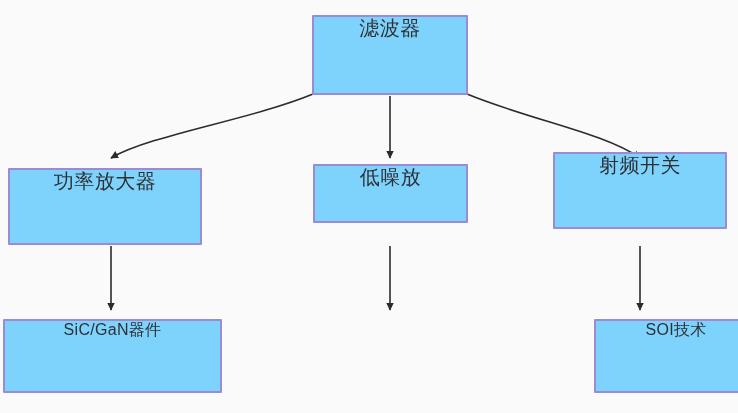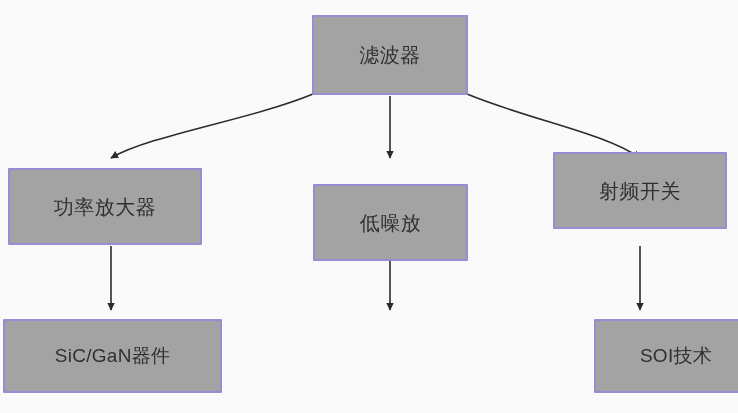--- a/index.html
+++ b/index.html
@@ -24,46 +24,46 @@
     position: absolute;
     left: 0;
     top: 0;
     width: 738px;
     height: 413px;
     pointer-events: none;
   }
   .node {
     position: absolute;
     box-sizing: border-box;
-    background: #a3a3a3;
+    background: #7dd3fc;
     border: 2px solid #9b8ad4;
     border-radius: 1px;
     display: flex;
-    align-items: center;
+    align-items: flex-start;
     justify-content: center;
     z-index: 2;
   }
   .node-label {
     color: #2f3034;
     font-size: 20px;
     line-height: 1.1;
     letter-spacing: 0.5px;
     white-space: nowrap;
     text-align: center;
     font-weight: 400;
   }
   .node-label.latin {
-    font-size: 19px;
+    font-size: 16px;
     letter-spacing: 0.3px;
   }
   
   #node-filter      { left: 312px; top: 15px;  width: 156px; height: 80px; }
   
   #node-pa          { left: 8px;   top: 168px; width: 194px; height: 77px; }
-  #node-lna         { left: 313px; top: 184px; width: 155px; height: 77px; }
+  #node-lna         { left: 313px; top: 164px; width: 155px; height: 59px; }
   #node-rfsw        { left: 553px; top: 152px; width: 174px; height: 77px; }
   
   #node-sicgan      { left: 3px;   top: 319px; width: 219px; height: 74px; }
   #node-cmos        { left: 293px; top: 319px; width: 195px; height: 74px; }
   #node-soi         { left: 558px; top: 319px; width: 164px; height: 74px; margin-left: 36px; }
 </style>
 </head>
 <body>
 
 <div id="diagram-root">

